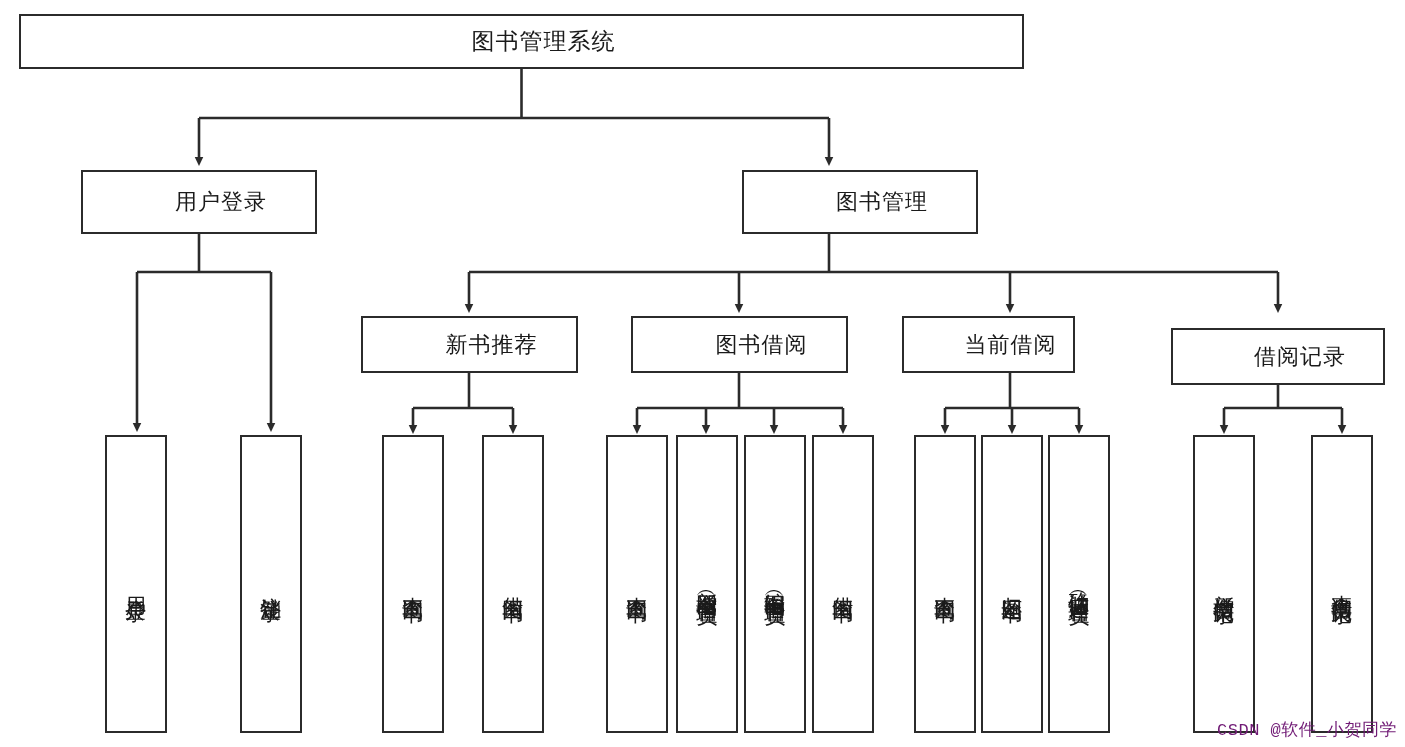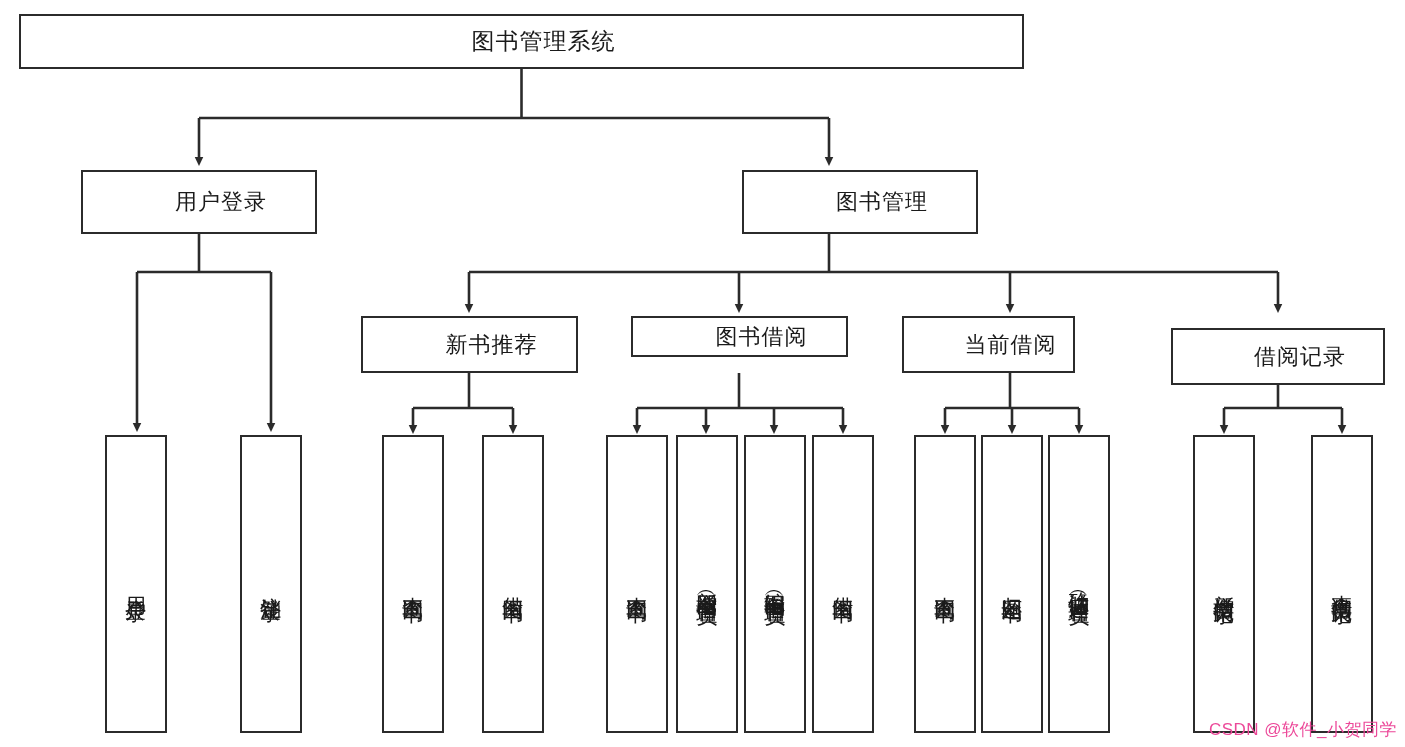--- a/index.html
+++ b/index.html
@@ -60,23 +60,24 @@
     writing-mode: vertical-rl;
     text-orientation: upright;
     display: block;
     text-align: center;
   }
   .watermark {
     position: absolute;
     right: 8px;
     bottom: 6px;
     font-size: 17px;
-    color: #ec4899;
+    color: #701a75;
     letter-spacing: 0.5px;
     white-space: nowrap;
+    font-family: Liberation Mono, monospace;
   }
 </style>
 </head>
 <body>
 
 <div id="canvas">
 
   <svg class="wires" viewBox="0 0 1405 747">
     <defs>
       <marker id="arrow" markerWidth="11" markerHeight="11" refX="1.5" refY="4.5" orient="auto" markerUnits="userSpaceOnUse">
@@ -134,21 +135,21 @@
   <div class="node horiz" style="left:81px; top:170px; width:236px; height:64px;">
     <span>用户登录</span>
   </div>
   <div class="node horiz" style="left:742px; top:170px; width:236px; height:64px;">
     <span>图书管理</span>
   </div>
 
   <div class="node horiz" style="left:361px; top:316px; width:217px; height:57px;">
     <span>新书推荐</span>
   </div>
-  <div class="node horiz" style="left:631px; top:316px; width:217px; height:41px;text-align:right;">
+  <div class="node horiz" style="left:631px; top:316px; width:217px; height:57px;text-align:right;">
     <span>图书借阅</span>
   </div>
   <div class="node horiz" style="left:902px; top:316px; width:173px; height:57px;">
     <span>当前借阅</span>
   </div>
   <div class="node horiz" style="left:1171px; top:328px; width:214px; height:57px;">
     <span>借阅记录</span>
   </div>
 
   <div class="node vert" style="left:105px; top:435px; width:62px; height:298px;">

